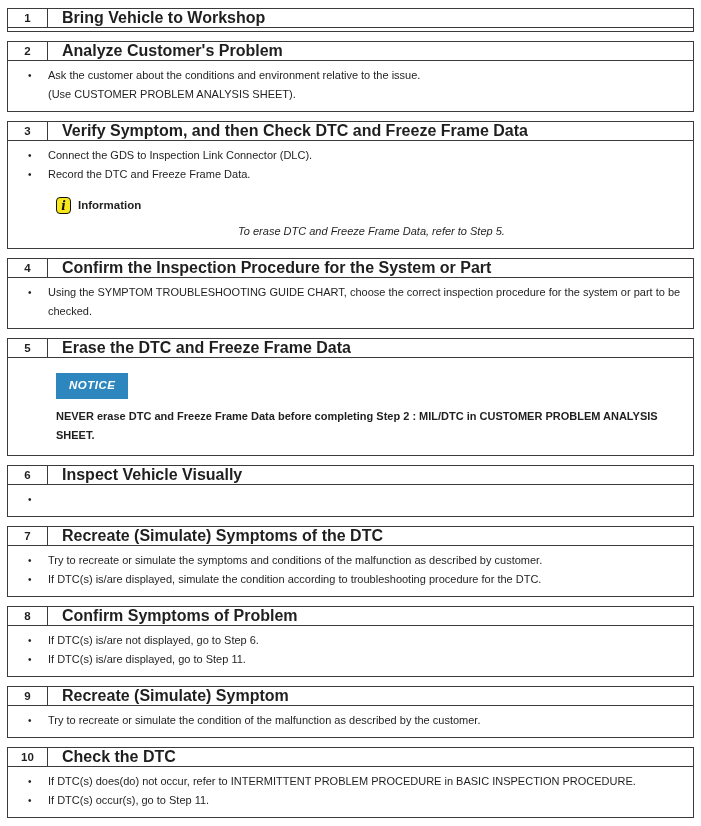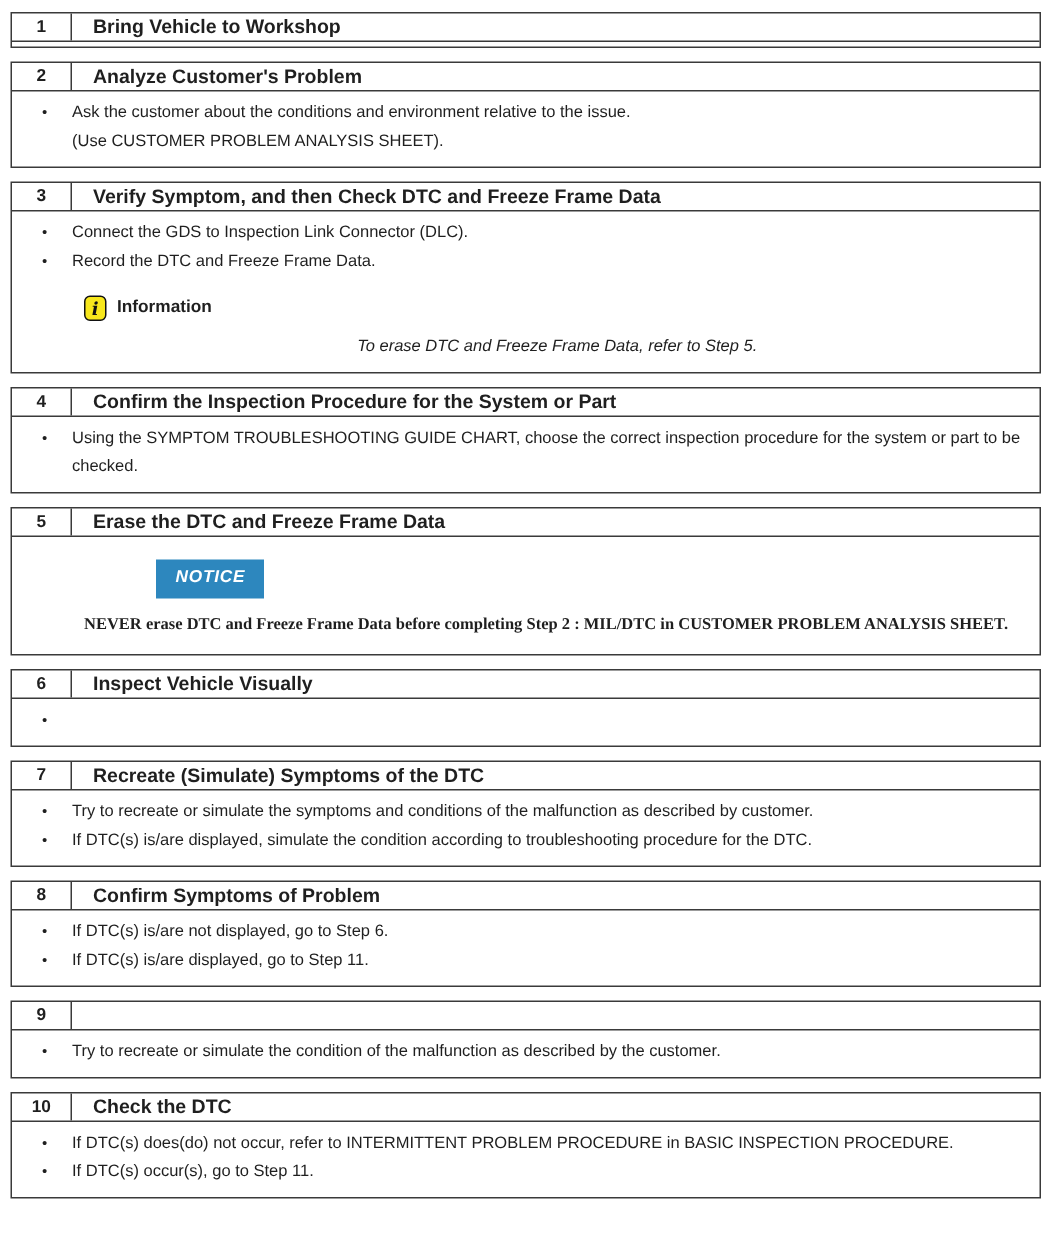--- a/index.html
+++ b/index.html
@@ -34,21 +34,21 @@
     border-right:1px solid var(--border);
     text-align:center;
     font-weight:bold;
     font-size:11.5px;
     line-height:18px;
   }
   .step-title{
     padding-left:14px;
     padding-right:6px;
     font-weight:bold;
-    font-size:13px;
+    font-size:16px;
     line-height:18px;
   }
   .step-body{
     padding:5px 6px 7px 20px;
     font-size:11px;
     line-height:19px;
   }
   .step-body.empty{
     padding:0;
     height:3px;
@@ -96,29 +96,27 @@
   .notice-block{margin-top:10px;margin-left:28px;padding-bottom:3px;}
   .notice-badge{
     display:inline-block;
     background:var(--notice-bg);
     color:var(--notice-text);
     font-style:italic;
     font-weight:bold;
     font-size:11.5px;
     letter-spacing:0.5px;
     padding:3px 13px 4px 13px;
-    margin-left:48px;
   }
   .notice-text{
     font-weight:bold;
     font-size:11px;
     line-height:19px;
     margin-top:8px;
     padding-right:10px;
-    font-family:Liberation Serif, serif;
   }
 </style>
 </head>
 <body>
 
 <div class="page" id="steps-root">
     <section class="step">
     <div class="step-header">
       <div class="step-num">1</div>
       <div class="step-title">Bring Vehicle to Workshop</div>
@@ -226,20 +224,21 @@
   </div>
         <div class="item">
     <span class="dot">•</span>
     <span class="item-text">If DTC(s) is/are displayed, go to Step 11.</span>
   </div>
       </div>
   </section>
     <section class="step">
     <div class="step-header">
       <div class="step-num">9</div>
+      <div class="step-title">Recreate (Simulate) Symptom</div>
     </div>
     <div class="step-body">
         <div class="item">
     <span class="dot">•</span>
     <span class="item-text">Try to recreate or simulate the condition of the malfunction as described by the customer.</span>
   </div>
       </div>
   </section>
     <section class="step">
     <div class="step-header">

